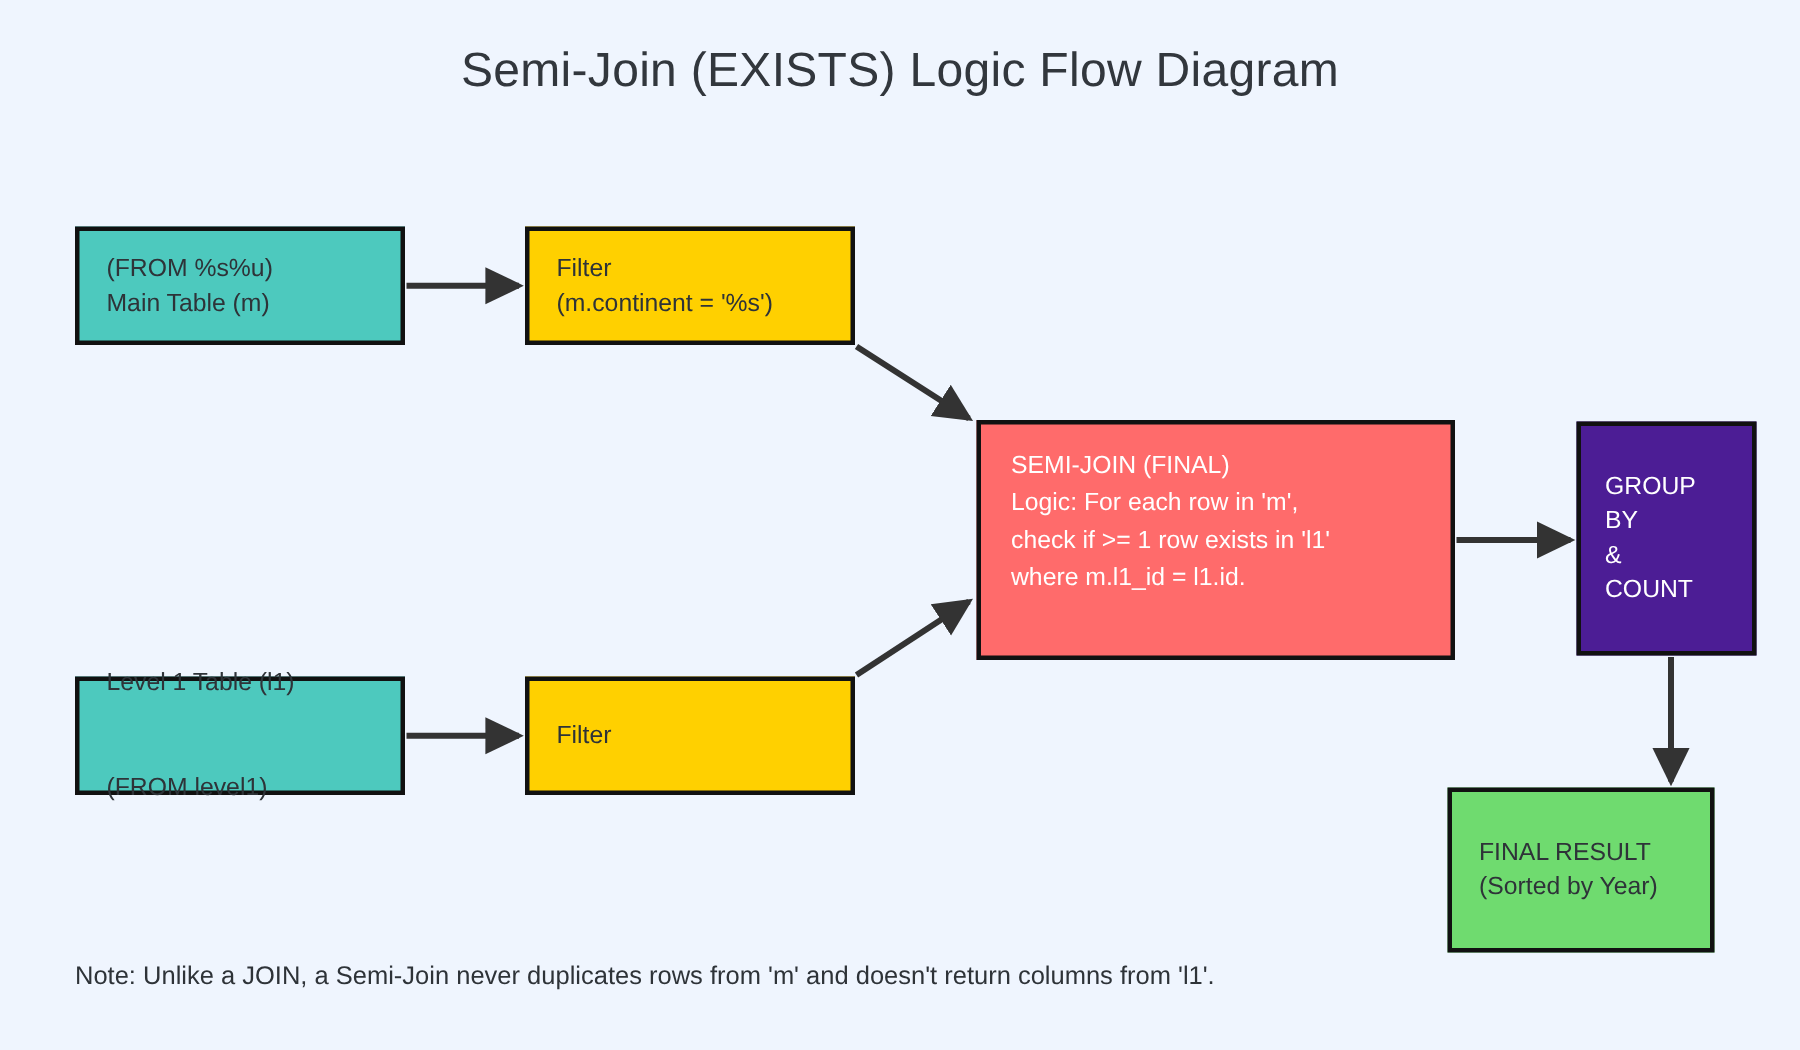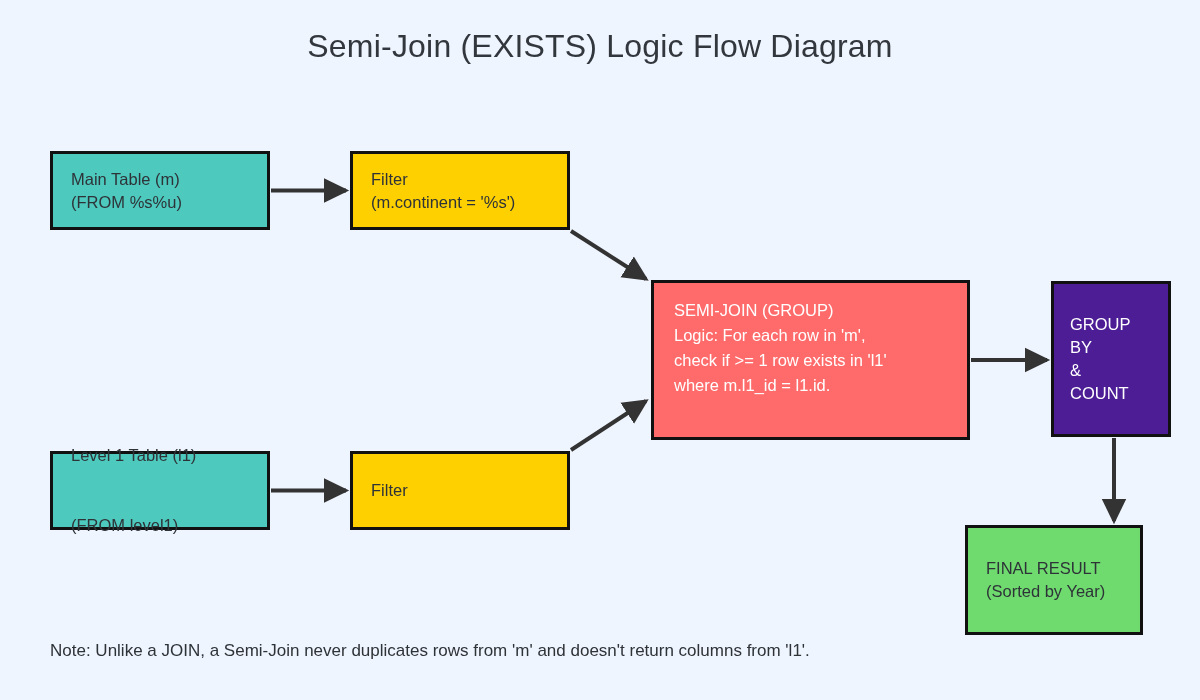--- a/index.html
+++ b/index.html
@@ -90,40 +90,40 @@
     </defs>
     <line x1="271" y1="190.5" x2="346" y2="190.5" stroke="#333333" stroke-width="4" marker-end="url(#ah)"></line>
     <line x1="271" y1="490.5" x2="346" y2="490.5" stroke="#333333" stroke-width="4" marker-end="url(#ah)"></line>
     <line x1="571" y1="231" x2="646" y2="279" stroke="#333333" stroke-width="4" marker-end="url(#ah)"></line>
     <line x1="571" y1="450" x2="646" y2="401" stroke="#333333" stroke-width="4" marker-end="url(#ah)"></line>
     <line x1="971" y1="360" x2="1047" y2="360" stroke="#333333" stroke-width="4" marker-end="url(#ah)"></line>
     <line x1="1114" y1="438" x2="1114" y2="521" stroke="#333333" stroke-width="4" marker-end="url(#ah)"></line>
   </svg>
 
   <div class="node dark-text" id="node-main-table">
+    <span class="line">(FROM %s%u)</span>
     <span class="line">Main Table (m)</span>
-    <span class="line">(FROM %s%u)</span>
   </div>
 
   <div class="node dark-text" id="node-filter-main">
     <span class="line">Filter</span>
     <span class="line">(m.continent = '%s')</span>
   </div>
 
   <div class="node dark-text" id="node-level1-table">
     <span class="line">Level 1 Table (l1)</span>
     <span class="line">(FROM level1)</span>
   </div>
 
   <div class="node dark-text" id="node-filter-l1">
     <span class="line">Filter</span>
   </div>
 
   <div class="node light-text" id="node-semijoin">
-    <span class="line">SEMI-JOIN (GROUP)</span>
+    <span class="line">SEMI-JOIN (FINAL)</span>
     <span class="line">Logic: For each row in 'm',</span>
     <span class="line">check if &gt;= 1 row exists in 'l1'</span>
     <span class="line">where m.l1_id = l1.id.</span>
     <span class="line">&nbsp;</span>
   </div>
 
   <div class="node light-text" id="node-groupby">
     <span class="line">GROUP BY</span>
     <span class="line">&amp;</span>
     <span class="line">COUNT</span>

